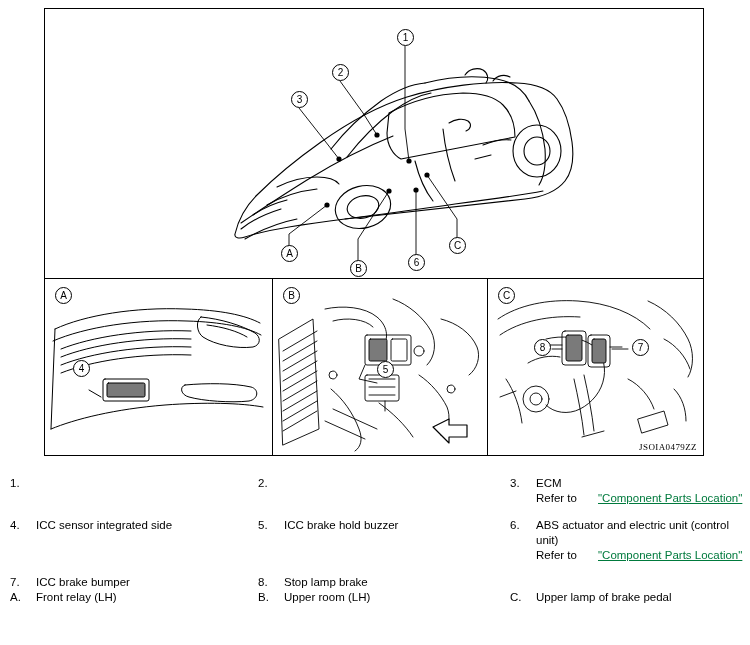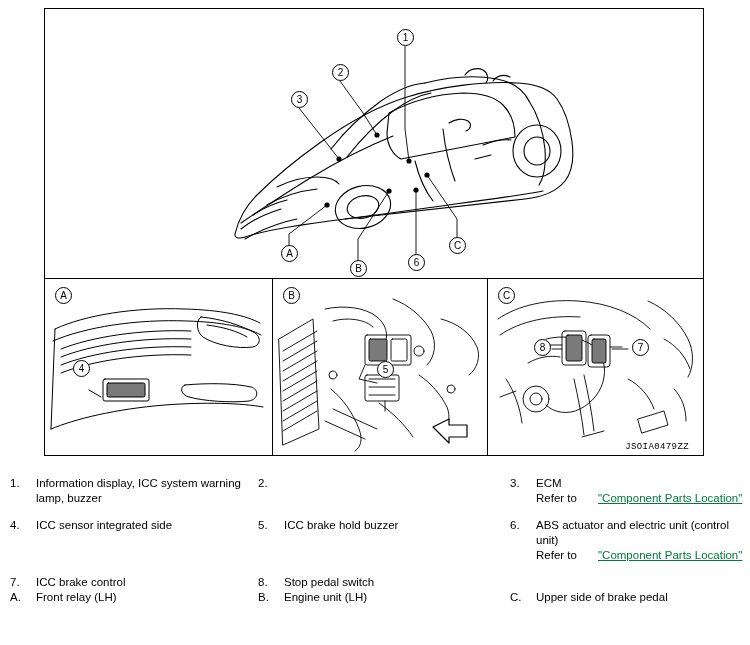--- a/index.html
+++ b/index.html
@@ -46,25 +46,25 @@
     height: 177px;
     box-sizing: border-box;
     overflow: hidden;
   }
   .cell-a { left: 0; width: 228px; border-right: 1px solid #000; }
   .cell-b { left: 228px; width: 215px; border-right: 1px solid #000; }
   .cell-c { left: 443px; width: 215px; }
 
   .fig-id {
     position: absolute;
-    right: 14px;
+    right: 6px;
     bottom: 4px;
     font-size: 9px;
     letter-spacing: .4px;
-    font-family: Liberation Mono, monospace;
+    font-family: Liberation Serif, serif;
   }
 
   
   .bubble {
     position: absolute;
     width: 17px;
     height: 17px;
     border: 1px solid #000;
     border-radius: 50%;
     font-size: 10px;
@@ -310,21 +310,20 @@
       <div class="bubble" style="left:144px; top:60px;">7</div>
       <div class="fig-id">JSOIA0479ZZ</div>
     </div>
   </div>
 
   <div class="parts">
 
     <div class="parts-row">
       <div class="col col-1">
         <span class="num">1.</span>
-        <span class="txt">Information display, ICC system warning lamp, buzzer</span>
       </div>
       <div class="col col-2">
         <span class="num">2.</span>
       </div>
       <div class="col col-3">
         <span class="num">3.</span>
         <span class="txt">
           <span>ECM</span>
           <span class="refrow">
             <span class="rl">Refer to</span>
@@ -355,41 +354,41 @@
           </span>
         </span>
       </div>
     </div>
 
     <div class="gap-row"></div>
 
     <div class="parts-row">
       <div class="col col-1">
         <span class="num">7.</span>
-        <span class="txt">ICC brake control</span>
+        <span class="txt">ICC brake bumper</span>
       </div>
       <div class="col col-2">
         <span class="num">8.</span>
-        <span class="txt">Stop pedal switch</span>
+        <span class="txt">Stop lamp brake</span>
       </div>
       <div class="col col-3">
         <span class="num"></span>
         <span class="txt"></span>
       </div>
     </div>
 
     <div class="parts-row">
       <div class="col col-1">
         <span class="num">A.</span>
         <span class="txt">Front relay (LH)</span>
       </div>
       <div class="col col-2">
         <span class="num">B.</span>
-        <span class="txt">Engine unit (LH)</span>
+        <span class="txt">Upper room (LH)</span>
       </div>
       <div class="col col-3">
         <span class="num">C.</span>
-        <span class="txt">Upper side of brake pedal</span>
+        <span class="txt">Upper lamp of brake pedal</span>
       </div>
     </div>
 
   </div>
 </div>
 
 </body></html>

